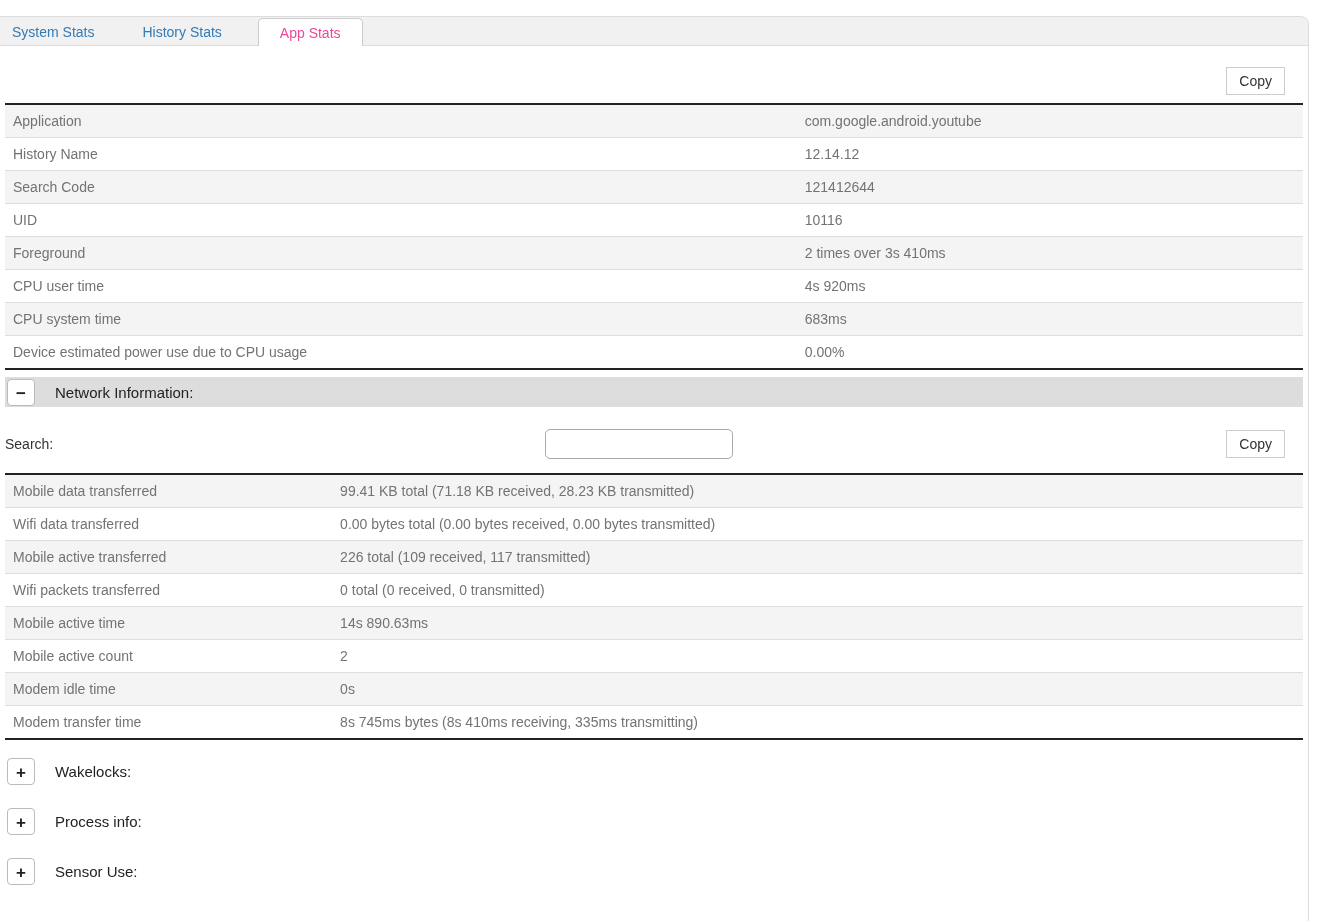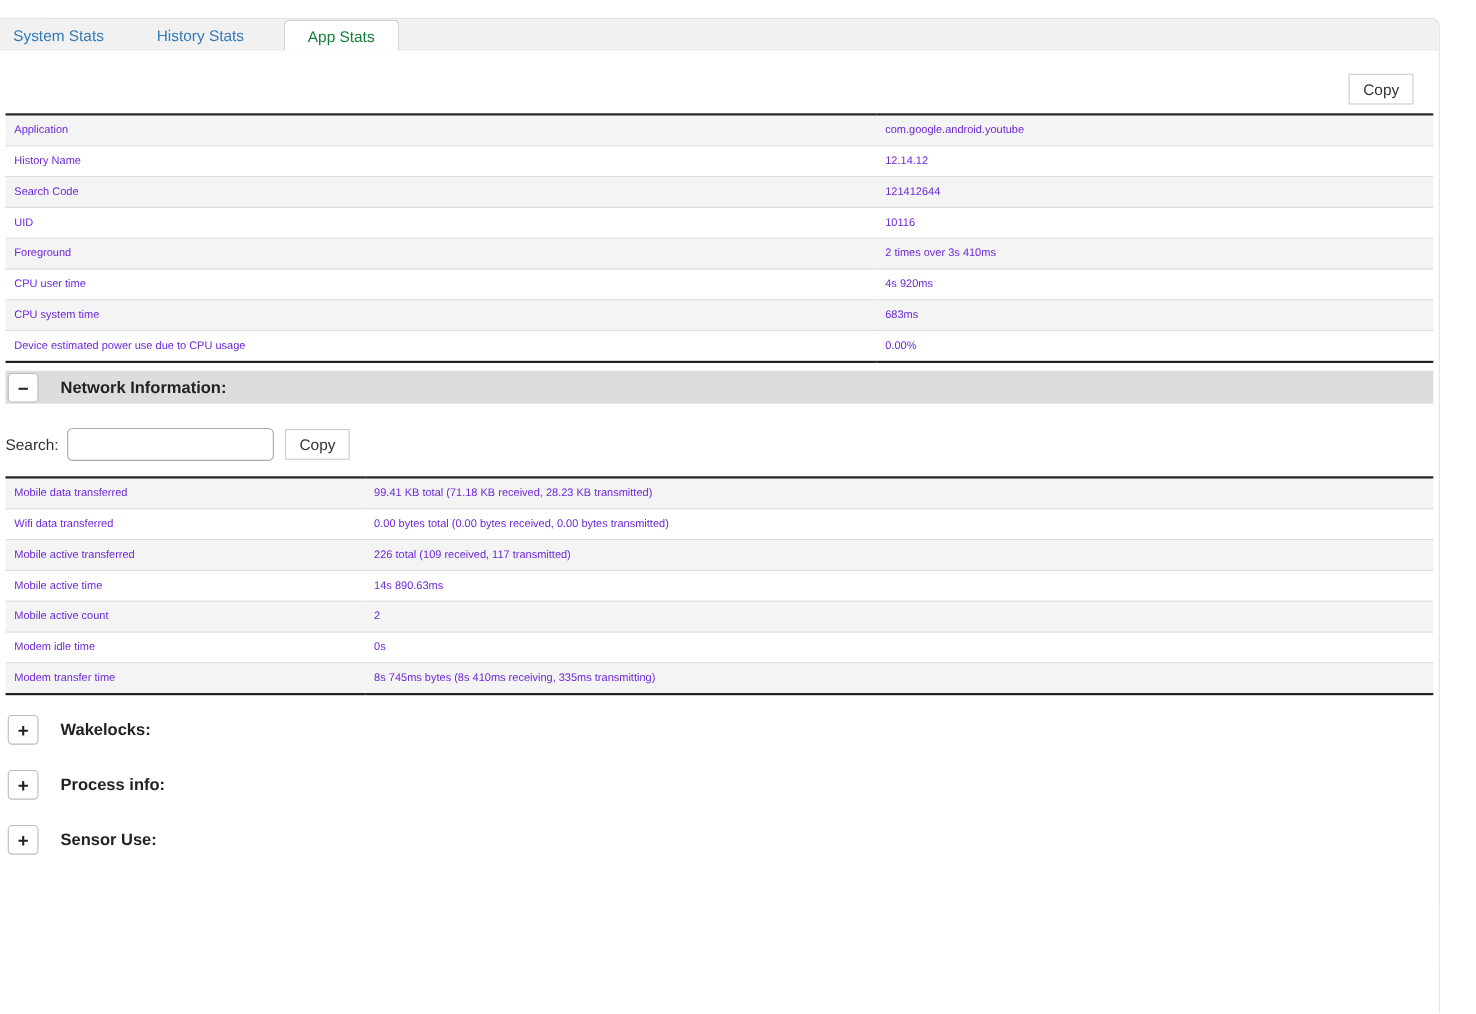--- a/index.html
+++ b/index.html
@@ -35,21 +35,21 @@
     padding: 7px 12px 0 12px;
     margin-right: 24px;
     cursor: pointer;
     white-space: nowrap;
   }
   .tab.active {
     background: #fff;
     border: 1px solid #ccc;
     border-bottom: none;
     border-radius: 5px 5px 0 0;
-    color: #15803d;
+    color: #ec4899;
     margin-bottom: -1px;
     margin-top: 1px;
     padding: 6px 21px 0 21px;
     margin-right: 0;
   }
   
   .panel-body { padding: 0 5px; }
   .btn {
     display: inline-block;
     background: #fff;
@@ -68,22 +68,22 @@
   }
   
   table.stats {
     width: 100%;
     border-collapse: collapse;
     border-top: 2px solid #222;
     border-bottom: 2px solid #222;
   }
   table.stats td {
     padding: 8px;
-    font-size: 10px;
-    color: #6d28d9;
+    font-size: 14px;
+    color: #737373;
     vertical-align: middle;
   }
   table.stats tr + tr td { border-top: 1px solid #ddd; }
   table.stats tr:nth-child(odd) { background: #f4f4f4; }
   table.app-table td.label-col { width: 61%; }
   table.net-table td.label-col { width: 25.2%; }
   
   .section-bar {
     display: flex;
     align-items: center;
@@ -100,35 +100,35 @@
     border-radius: 4px;
     font-weight: bold;
     font-size: 17px;
     line-height: 25px;
     text-align: center;
     color: #222;
     cursor: pointer;
     flex: 0 0 auto;
   }
   .section-title {
-    font-weight: bold;
+    font-weight: normal;
     font-size: 15px;
     color: #222;
     margin-left: 20px;
   }
   .section-plain {
     display: flex;
     align-items: center;
     margin: 0 0 23px 2px;
   }
   .section-plain:first-of-type { margin-top: 10px; }
   
   .search-row {
     display: flex;
-    justify-content: flex-start;
+    justify-content: space-between;
     align-items: center;
     margin: 22px 18px 14px 0;
   }
   .search-label { margin-right: 8px; color: #333; }
   .search-input {
     width: 188px;
     height: 30px;
     border: 1px solid #aaa;
     border-radius: 5px;
     padding: 2px 8px;
@@ -209,20 +209,24 @@
           <td class="label-col">Mobile data transferred</td>
           <td>99.41 KB total (71.18 KB received, 28.23 KB transmitted)</td>
         </tr>
         <tr>
           <td class="label-col">Wifi data transferred</td>
           <td>0.00 bytes total (0.00 bytes received, 0.00 bytes transmitted)</td>
         </tr>
         <tr>
           <td class="label-col">Mobile active transferred</td>
           <td>226 total (109 received, 117 transmitted)</td>
+        </tr>
+        <tr>
+          <td class="label-col">Wifi packets transferred</td>
+          <td>0 total (0 received, 0 transmitted)</td>
         </tr>
         <tr>
           <td class="label-col">Mobile active time</td>
           <td>14s 890.63ms</td>
         </tr>
         <tr>
           <td class="label-col">Mobile active count</td>
           <td>2</td>
         </tr>
         <tr>

